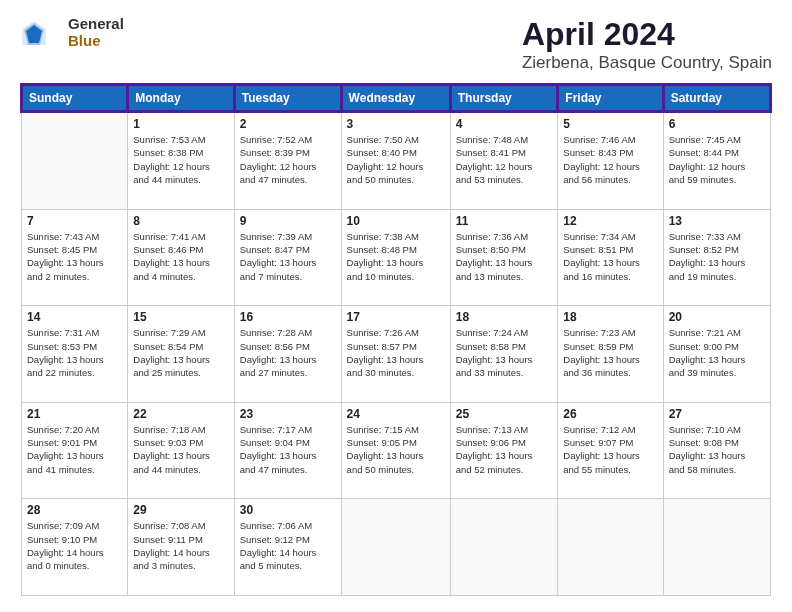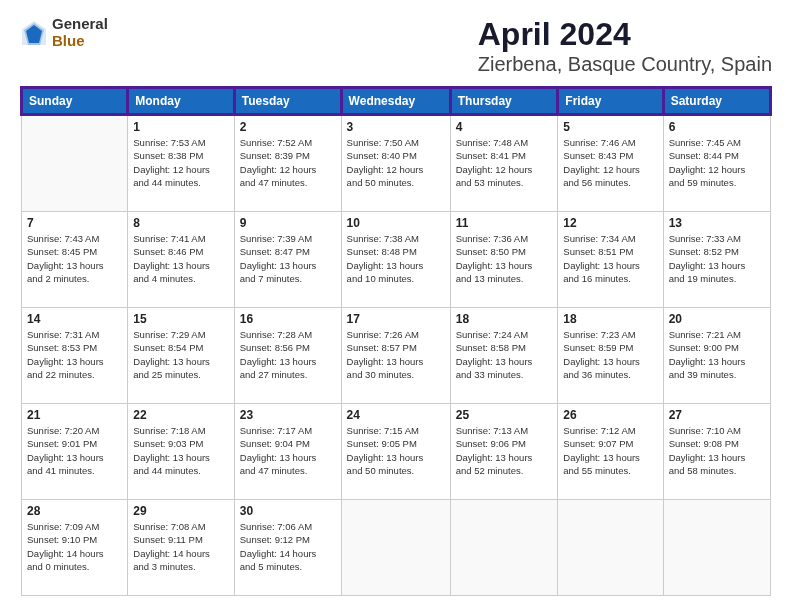--- a/index.html
+++ b/index.html
@@ -19,21 +19,21 @@
     }
     .header {
       display: flex;
       justify-content: space-between;
       align-items: flex-start;
       margin-bottom: 10px;
     }
     .logo {
       display: flex;
       align-items: center;
-      gap: 4px;
+      gap: 20px;
     }
     .logo-text {
       display: flex;
       flex-direction: column;
       line-height: 1.1;
     }
     .logo-general {
       font-size: 15px;
       font-weight: bold;
       color: #333;
@@ -49,21 +49,21 @@
     }
     .title-block {
       margin-left: 36px;
     }
     .main-title {
       font-size: 32px;
       font-weight: bold;
       color: #1a1a2e;
     }
     .subtitle {
-      font-size: 20px;
+      font-size: 17px;
       color: #444;
     }
     .calendar {
       flex: 1;
       border: 1px solid #ccc;
       border-collapse: collapse;
       width: 100%;
       font-size: 10px;
     }
     .calendar th {

